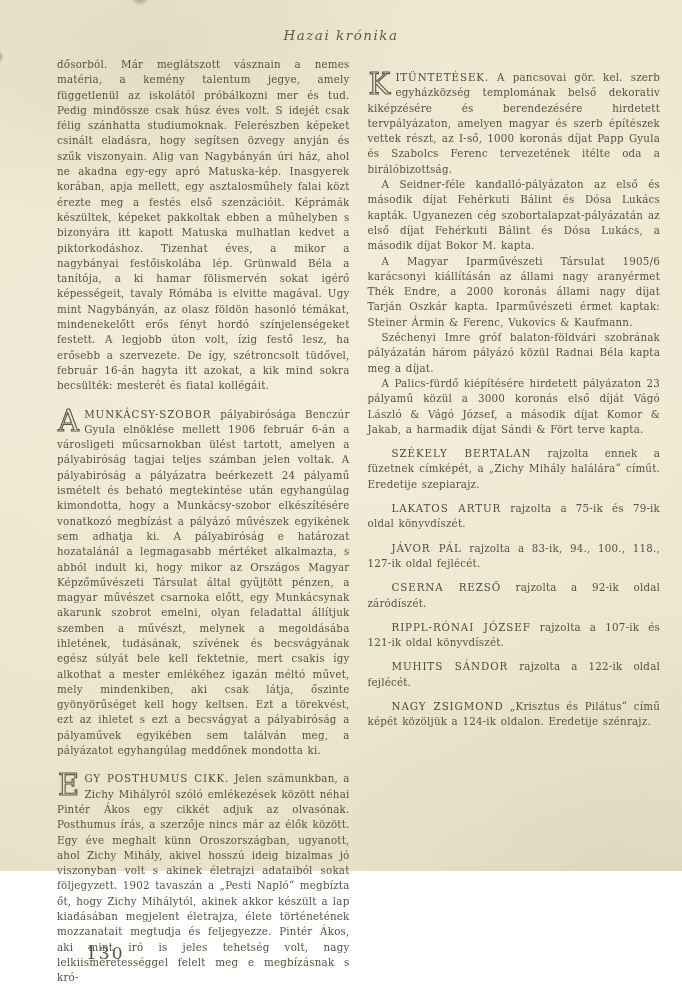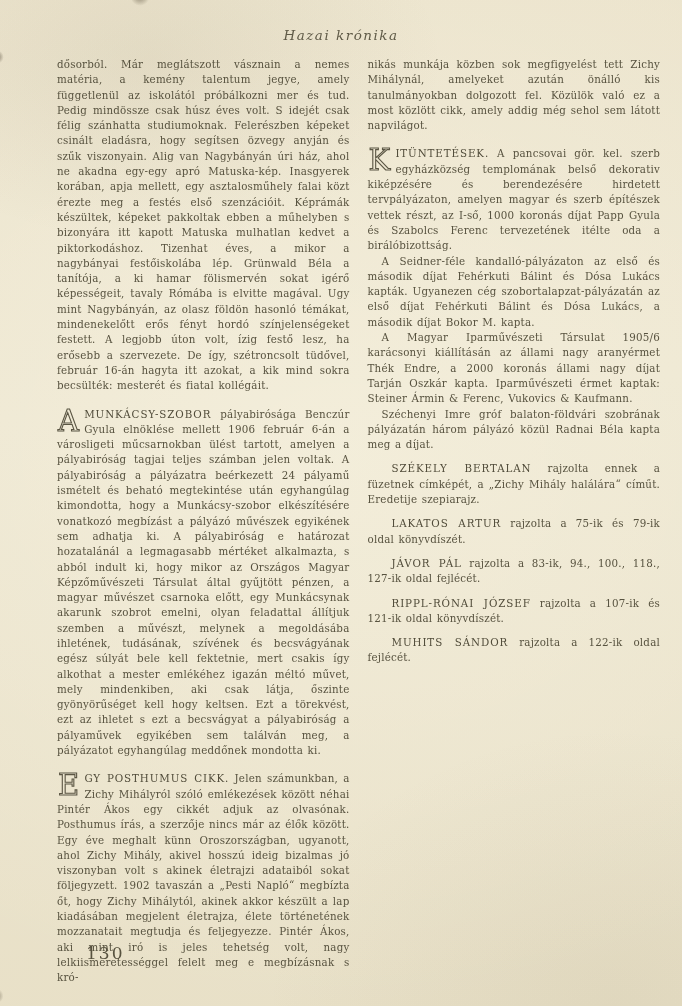--- a/index.html
+++ b/index.html
@@ -2,21 +2,21 @@
 <html><head>
 <meta charset="utf-8">
 <style>
   html, body { margin: 0; padding: 0; }
   body {
     width: 682px; height: 1006px; overflow: hidden;
     font-family: "DejaVu Serif", "Liberation Serif", serif;
   }
   .page {
     position: relative;
-    width: 682px; height: 1006px;
+    width: 682px; height: 871px;
     box-sizing: border-box;
     color: #57523f;
     background:
       radial-gradient(circle 14px at 140px -4px, rgba(70,60,40,0.55), rgba(70,60,40,0) 70%),
       radial-gradient(circle 9px at -3px 57px, rgba(60,50,35,0.6), rgba(60,50,35,0) 75%),
       radial-gradient(circle 10px at -4px 996px, rgba(60,50,35,0.5), rgba(60,50,35,0) 75%),
       radial-gradient(ellipse 420px 260px at 22% 6%, rgba(125,112,78,0.10), rgba(125,112,78,0) 70%),
       radial-gradient(ellipse 500px 400px at 90% 100%, rgba(125,112,78,0.08), rgba(125,112,78,0) 70%),
       radial-gradient(ellipse 900px 700px at 50% 45%, rgba(255,252,238,0.35), rgba(255,252,238,0) 80%),
       linear-gradient(176deg, #ece4cd 0%, #ede6d0 40%, #e8e0c7 100%);
@@ -84,32 +84,34 @@
 
     <div class="col">
       <p class="par"><span>dősorból. Már meglátszott vásznain a nemes matéria, a kemény talentum jegye, amely függetlenül az iskolától próbálkozni mer és tud. Pedig mindössze csak húsz éves volt. S idejét csak félig szánhatta studiumoknak. Felerészben képeket csinált eladásra, hogy segítsen özvegy anyján és szűk viszonyain. Alig van Nagybányán úri ház, ahol ne akadna egy-egy apró Matuska-kép. Inasgyerek korában, apja mellett, egy asztalosműhely falai közt érezte meg a festés első szenzációit. Képrámák készültek, képeket pakkoltak ebben a műhelyben s bizonyára itt kapott Matuska mulhatlan kedvet a piktorkodáshoz. Tizenhat éves, a mikor a nagybányai festőiskolába lép. Grünwald Béla a tanítója, a ki hamar fölismervén sokat igérő képességeit, tavaly Rómába is elvitte magával. Ugy mint Nagybányán, az olasz földön hasonló témákat, mindenekelőtt erős fényt hordó színjelenségeket festett. A legjobb úton volt, ízig festő lesz, ha erősebb a szervezete. De így, szétroncsolt tüdővel, február 16-án hagyta itt azokat, a kik mind sokra becsülték: mesterét és fiatal kollégáit.</span></p>
 
       <p class="par gap"><span class="dropcap">A</span><span class="lead">MUNKÁCSY-SZOBOR</span><span> pályabirósága Benczúr Gyula elnöklése mellett 1906 február 6-án a városligeti műcsarnokban ülést tartott, amelyen a pályabiróság tagjai teljes számban jelen voltak. A pályabiróság a pályázatra beérkezett 24 pályamű ismételt és beható megtekintése után egyhangúlag kimondotta, hogy a Munkácsy-szobor elkészítésére vonatkozó megbízást a pályázó művészek egyikének sem adhatja ki. A pályabiróság e határozat hozatalánál a legmagasabb mértéket alkalmazta, s abból indult ki, hogy mikor az Országos Magyar Képzőművészeti Társulat által gyűjtött pénzen, a magyar művészet csarnoka előtt, egy Munkácsynak akarunk szobrot emelni, olyan feladattal állítjuk szemben a művészt, melynek a megoldásába ihletének, tudásának, szívének és becsvágyának egész súlyát bele kell fektetnie, mert csakis így alkothat a mester emlékéhez igazán méltó művet, mely mindenkiben, aki csak látja, őszinte gyönyörűséget kell hogy keltsen. Ezt a törekvést, ezt az ihletet s ezt a becsvágyat a pályabiróság a pályaművek egyikében sem találván meg, a pályázatot egyhangúlag meddőnek mondotta ki.</span></p>
 
       <p class="par gap"><span class="dropcap">E</span><span class="lead">GY POSTHUMUS CIKK.</span><span> Jelen számunkban, a Zichy Mihályról szóló emlékezések között néhai Pintér Ákos egy cikkét adjuk az olvasónak. Posthumus írás, a szerzője nincs már az élők között. Egy éve meghalt künn Oroszországban, ugyanott, ahol Zichy Mihály, akivel hosszú ideig bizalmas jó viszonyban volt s akinek életrajzi adataiból sokat följegyzett. 1902 tavaszán a „Pesti Napló“ megbízta őt, hogy Zichy Mihálytól, akinek akkor készült a lap kiadásában megjelent életrajza, élete történetének mozzanatait megtudja és feljegyezze. Pintér Ákos, aki mint iró is jeles tehetség volt, nagy lelkiismeretességgel felelt meg e megbízásnak s kró-</span></p>
     </div>
 
     <div class="col">
-      <p class="par"><span>nikás munkája közben sok megfigyelést tett Zichy Mihálynál, amelyeket azután önálló kis tanulmányokban dolgozott fel. Közülök való ez a most közlött cikk, amely addig még sehol sem látott napvilágot.</span></p>
 
       <p class="par gap"><span class="dropcap">K</span><span class="lead">ITÜNTETÉSEK.</span><span> A pancsovai gör. kel. szerb egyházközség templomának belső dekorativ kiképzésére és berendezésére hirdetett tervpályázaton, amelyen magyar és szerb építészek vettek részt, az I-ső, 1000 koronás díjat Papp Gyula és Szabolcs Ferenc tervezetének itélte oda a birálóbizottság.</span></p>
 
       <p class="par ind"><span>A Seidner-féle kandalló-pályázaton az első és második díjat Fehérkuti Bálint és Dósa Lukács kapták. Ugyanezen cég szobortalapzat-pályázatán az első díjat Fehérkuti Bálint és Dósa Lukács, a második díjat Bokor M. kapta.</span></p>
       <p class="par ind"><span>A Magyar Iparművészeti Társulat 1905/6 karácsonyi kiállításán az állami nagy aranyérmet Thék Endre, a 2000 koronás állami nagy díjat Tarján Oszkár kapta. Iparművészeti érmet kaptak: Steiner Ármin &amp; Ferenc, Vukovics &amp; Kaufmann.</span></p>
       <p class="par ind"><span>Széchenyi Imre gróf balaton-földvári szobrának pályázatán három pályázó közül Radnai Béla kapta meg a díjat.</span></p>
+      <p class="par ind"><span>A Palics-fürdő kiépítésére hirdetett pályázaton 23 pályamű közül a 3000 koronás első díját Vágó László &amp; Vágó József, a második díjat Komor &amp; Jakab, a harmadik díjat Sándi &amp; Fört terve kapta.</span></p>
 
       <p class="par credit"><span class="lead">SZÉKELY BERTALAN</span><span> rajzolta ennek a füzetnek címképét, a „Zichy Mihály halálára“ címűt. Eredetije szepiarajz.</span></p>
       <p class="par credit"><span class="lead">LAKATOS ARTUR</span><span> rajzolta a 75-ik és 79-ik oldal könyvdíszét.</span></p>
       <p class="par credit"><span class="lead">JÁVOR PÁL</span><span> rajzolta a 83-ik, 94., 100., 118., 127-ik oldal fejlécét.</span></p>
+      <p class="par credit"><span class="lead">CSERNA REZSŐ</span><span> rajzolta a 92-ik oldal záródíszét.</span></p>
       <p class="par credit"><span class="lead">RIPPL-RÓNAI JÓZSEF</span><span> rajzolta a 107-ik és 121-ik oldal könyvdíszét.</span></p>
       <p class="par credit"><span class="lead">MUHITS SÁNDOR</span><span> rajzolta a 122-ik oldal fejlécét.</span></p>
+      <p class="par credit"><span class="lead">NAGY ZSIGMOND</span><span> „Krisztus és Pilátus“ című képét közöljük a 124-ik oldalon. Eredetije szénrajz.</span></p>
     </div>
 
   </div>
 
   <div class="page-number">130</div>
 
 </div>
 
 </body></html>

